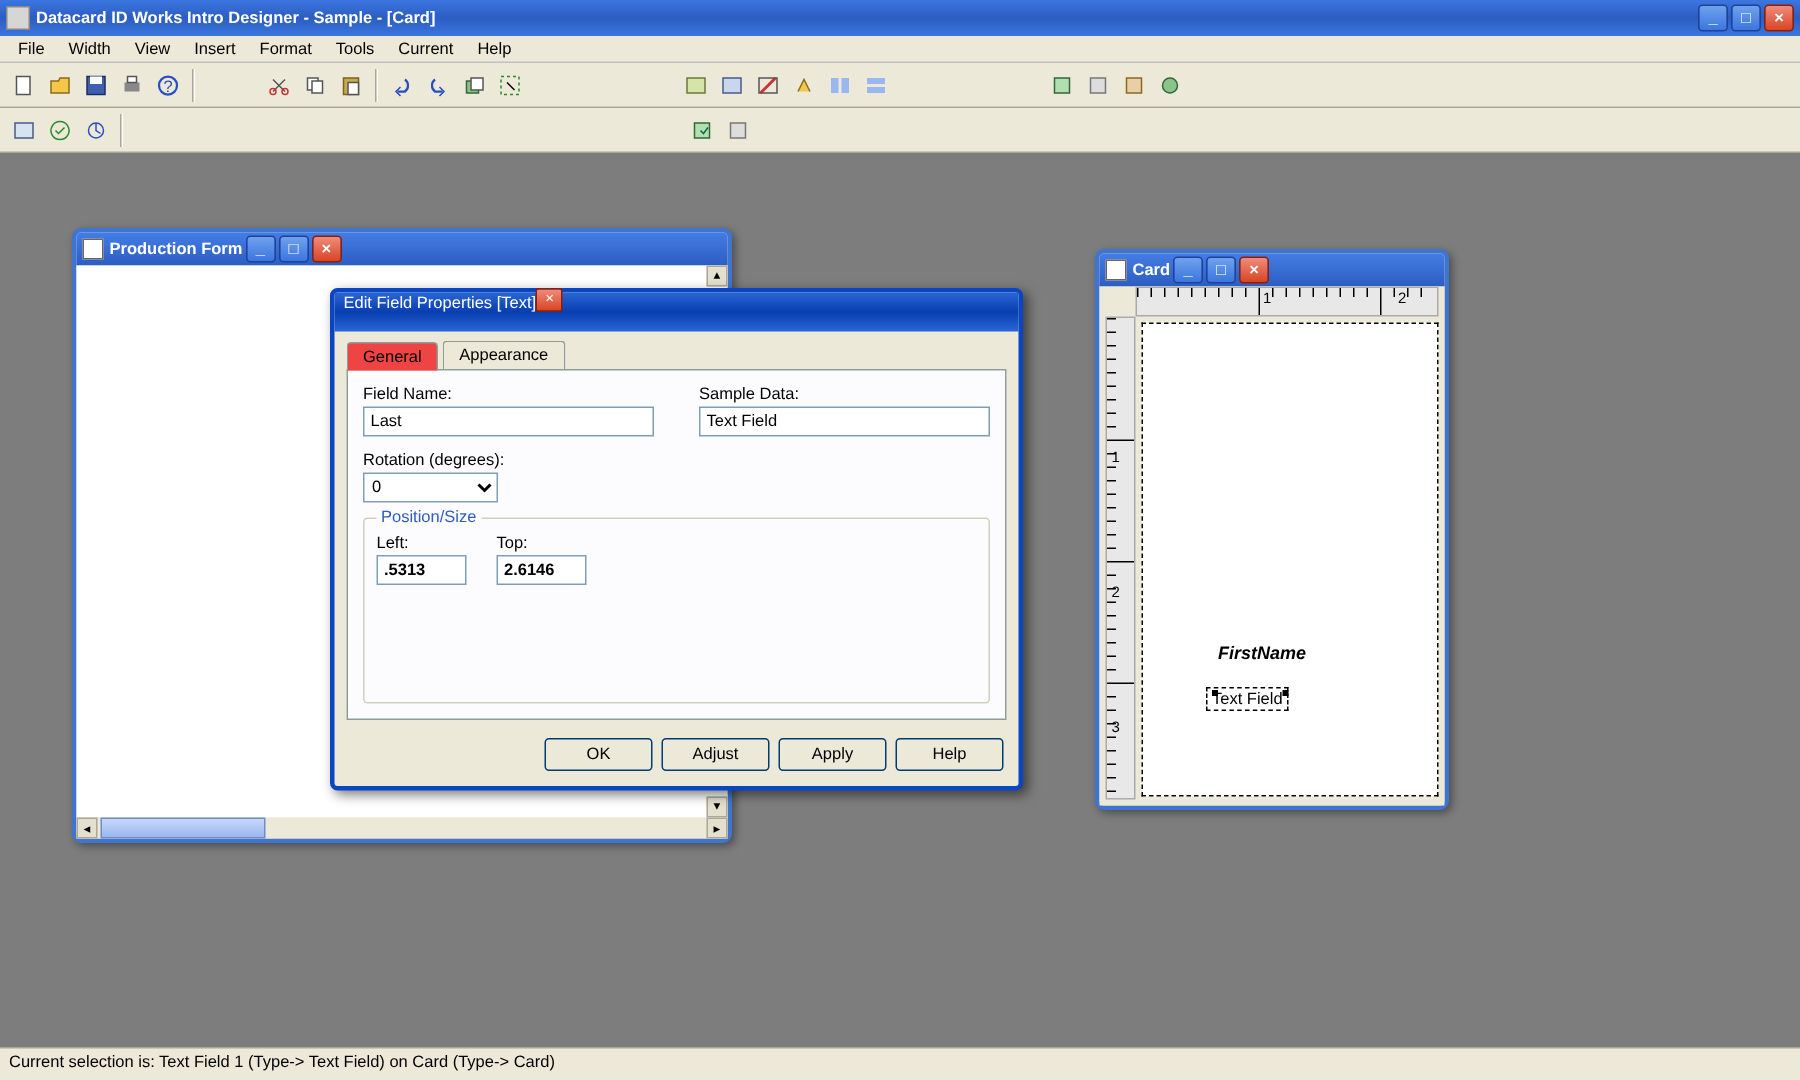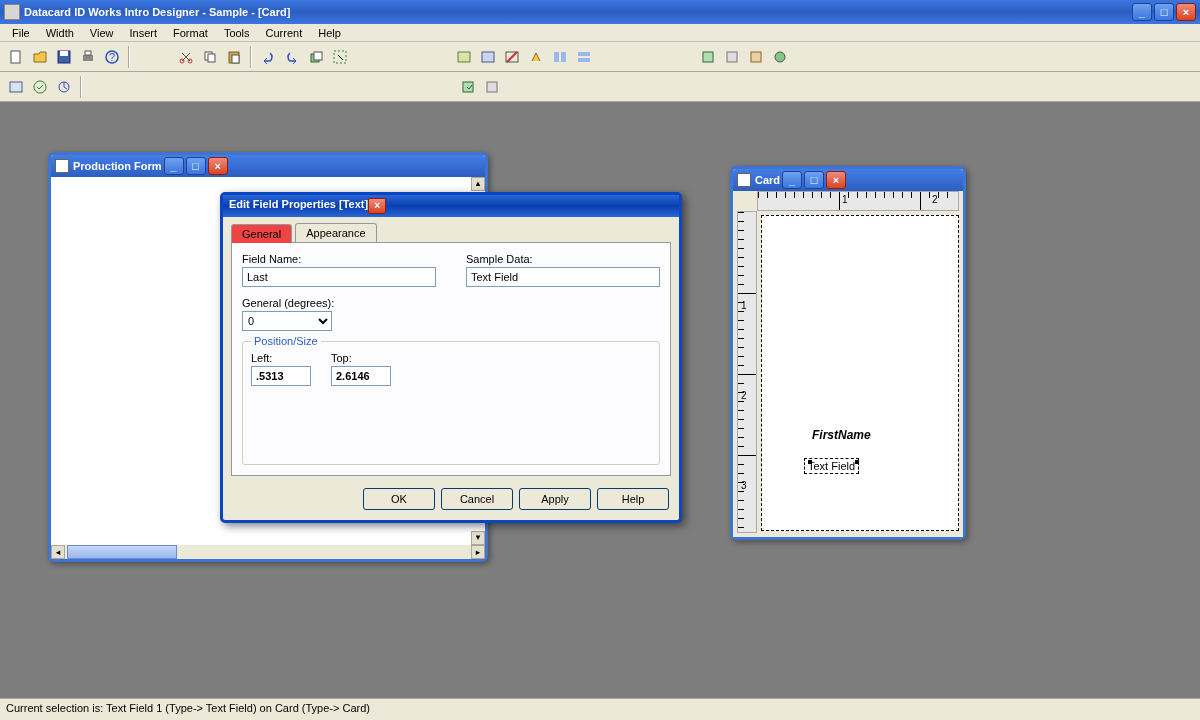--- a/index.html
+++ b/index.html
@@ -46,21 +46,21 @@
 .ruler-h .lab { position: absolute; top: 2px; font-size: 10px; }
 .ruler-v .tick { position: absolute; left: 0; height: 1px; width: 6px; background: #000; }
 .ruler-v .tick.big { width: 18px; }
 .ruler-v .lab { position: absolute; left: 3px; font-size: 10px; }
 
 .card-field1 { position: absolute; left: 50px; top: 212px; font-weight: bold; font-style: italic; font-size: 12px; }
 .card-field2 { position: absolute; left: 42px; top: 242px; font-size: 11px; border: 1px dashed #000; padding: 1px 3px; background: #fff; }
 .card-field2::before, .card-field2::after { content: ''; position: absolute; width: 4px; height: 4px; background: #000; }
 
 .dialog { position: absolute; left: 220px; top: 90px; width: 462px; background: #ece9d8; border: 3px solid #0a45c2; border-radius: 5px; box-shadow: 3px 3px 8px rgba(0,0,0,0.5); z-index: 10; }
-.dialog .dlg-title { background: linear-gradient(to bottom, #2a66d6, #083eb0, #2a66d6); height: 22px; display: flex; align-items: flex-start; color: #fff; font-weight: bold; padding: 3px 6px; }
+.dialog .dlg-title { background: linear-gradient(to bottom, #2a66d6, #083eb0, #2a66d6); height: 22px; display: flex; align-items: flex-end; color: #fff; font-weight: normal; padding: 13px 6px; }
 .dialog .dlg-title .x { width: 18px; height: 16px; background: linear-gradient(to bottom, #f08b7a, #d84524); border: 1px solid #8e1e08; border-radius: 2px; text-align: center; line-height: 14px; font-size: 10px; cursor: pointer; }
 .dialog .tabs { padding: 6px 8px 0 8px; }
 .dialog .tab { display: inline-block; padding: 3px 10px; background: #ece9d8; border: 1px solid #919b9c; border-bottom: none; border-radius: 3px 3px 0 0; cursor: pointer; position: relative; }
 .dialog .tab.active { background: #ef4444; z-index: 2; top: 1px; }
 .dialog .tabbody { border: 1px solid #919b9c; background: #fcfcfe; margin: 0 8px 8px 8px; padding: 10px; }
 .dialog .tabbody .row { display: flex; gap: 30px; margin-bottom: 10px; }
 .dialog .tabbody .col { flex: 1; }
 .dialog label { display: block; margin-bottom: 2px; }
 .dialog input[type=text] { width: 100%; border: 1px solid #7f9db9; padding: 2px 4px; font-size: 11px; height: 20px; }
 .dialog select { width: 90px; border: 1px solid #7f9db9; padding: 1px; font-size: 11px; height: 20px; background: #fff; }
@@ -391,21 +391,21 @@
         <div class="col">
           <label>Sample Data:</label>
           <input type="text" value="Text Field" style="">
         </div>
       </div>
 
       <div class="two-col">
         <div class="half">
           <div class="row">
             <div>
-              <label>General (degrees):</label>
+              <label>Rotation (degrees):</label>
               <select><option>0</option></select>
             </div>
           </div>
           <div class="groupbox" style="height:124px">
             <div class="legend">Position/Size</div>
             <div class="pos-row">
               <div>
                 <label>Left:</label>
                 <input type="text" value=".5313" style="">
               </div>
@@ -413,21 +413,21 @@
                 <label>Top:</label>
                 <input type="text" value="2.6146" style="">
               </div>
             </div>
           </div>
         </div>
       </div>
     </div>
     <div class="dlg-buttons">
       <button>OK</button>
-      <button>Cancel</button>
+      <button>Adjust</button>
       <button>Apply</button>
       <button>Help</button>
     </div>
   </div>
 
 </div>
 
 <div class="statusbar">
   <span>Current selection is: Text Field 1 (Type-&gt; Text Field) on Card (Type-&gt; Card)</span>
 </div>

